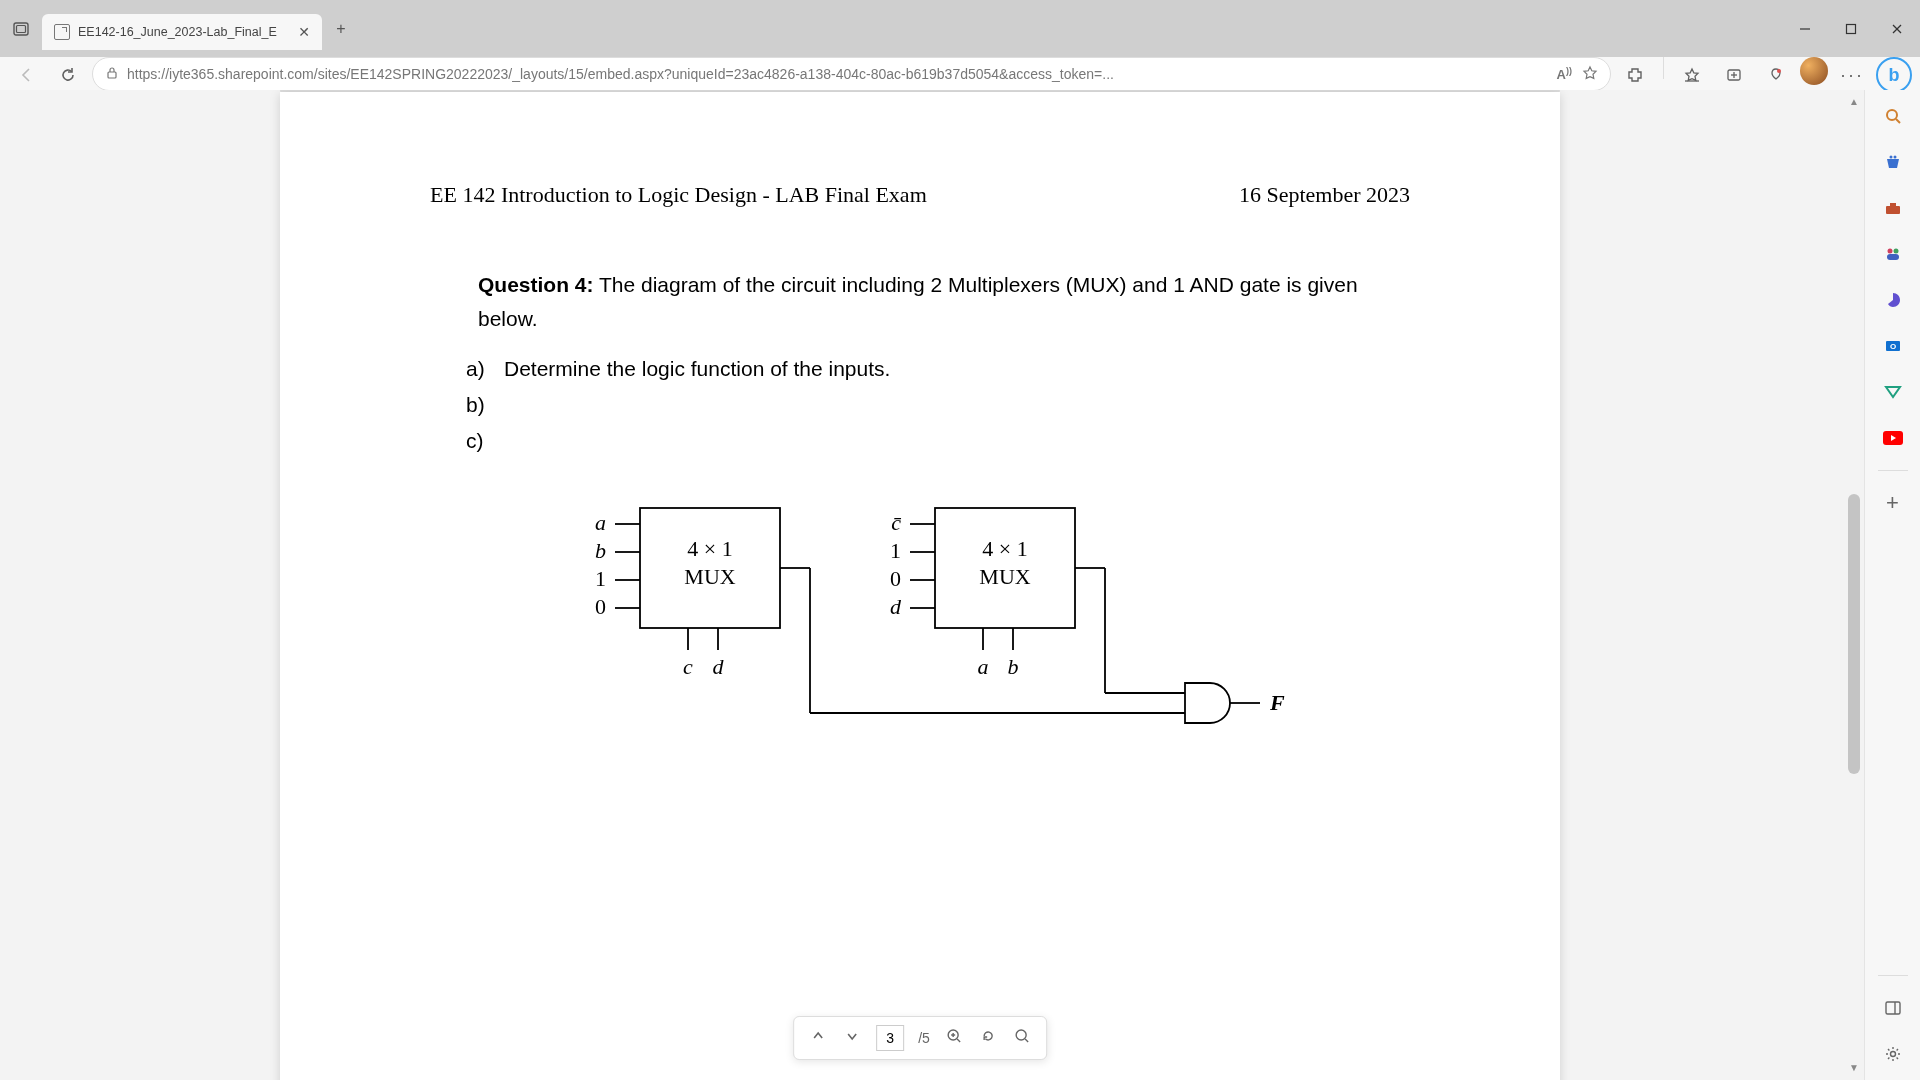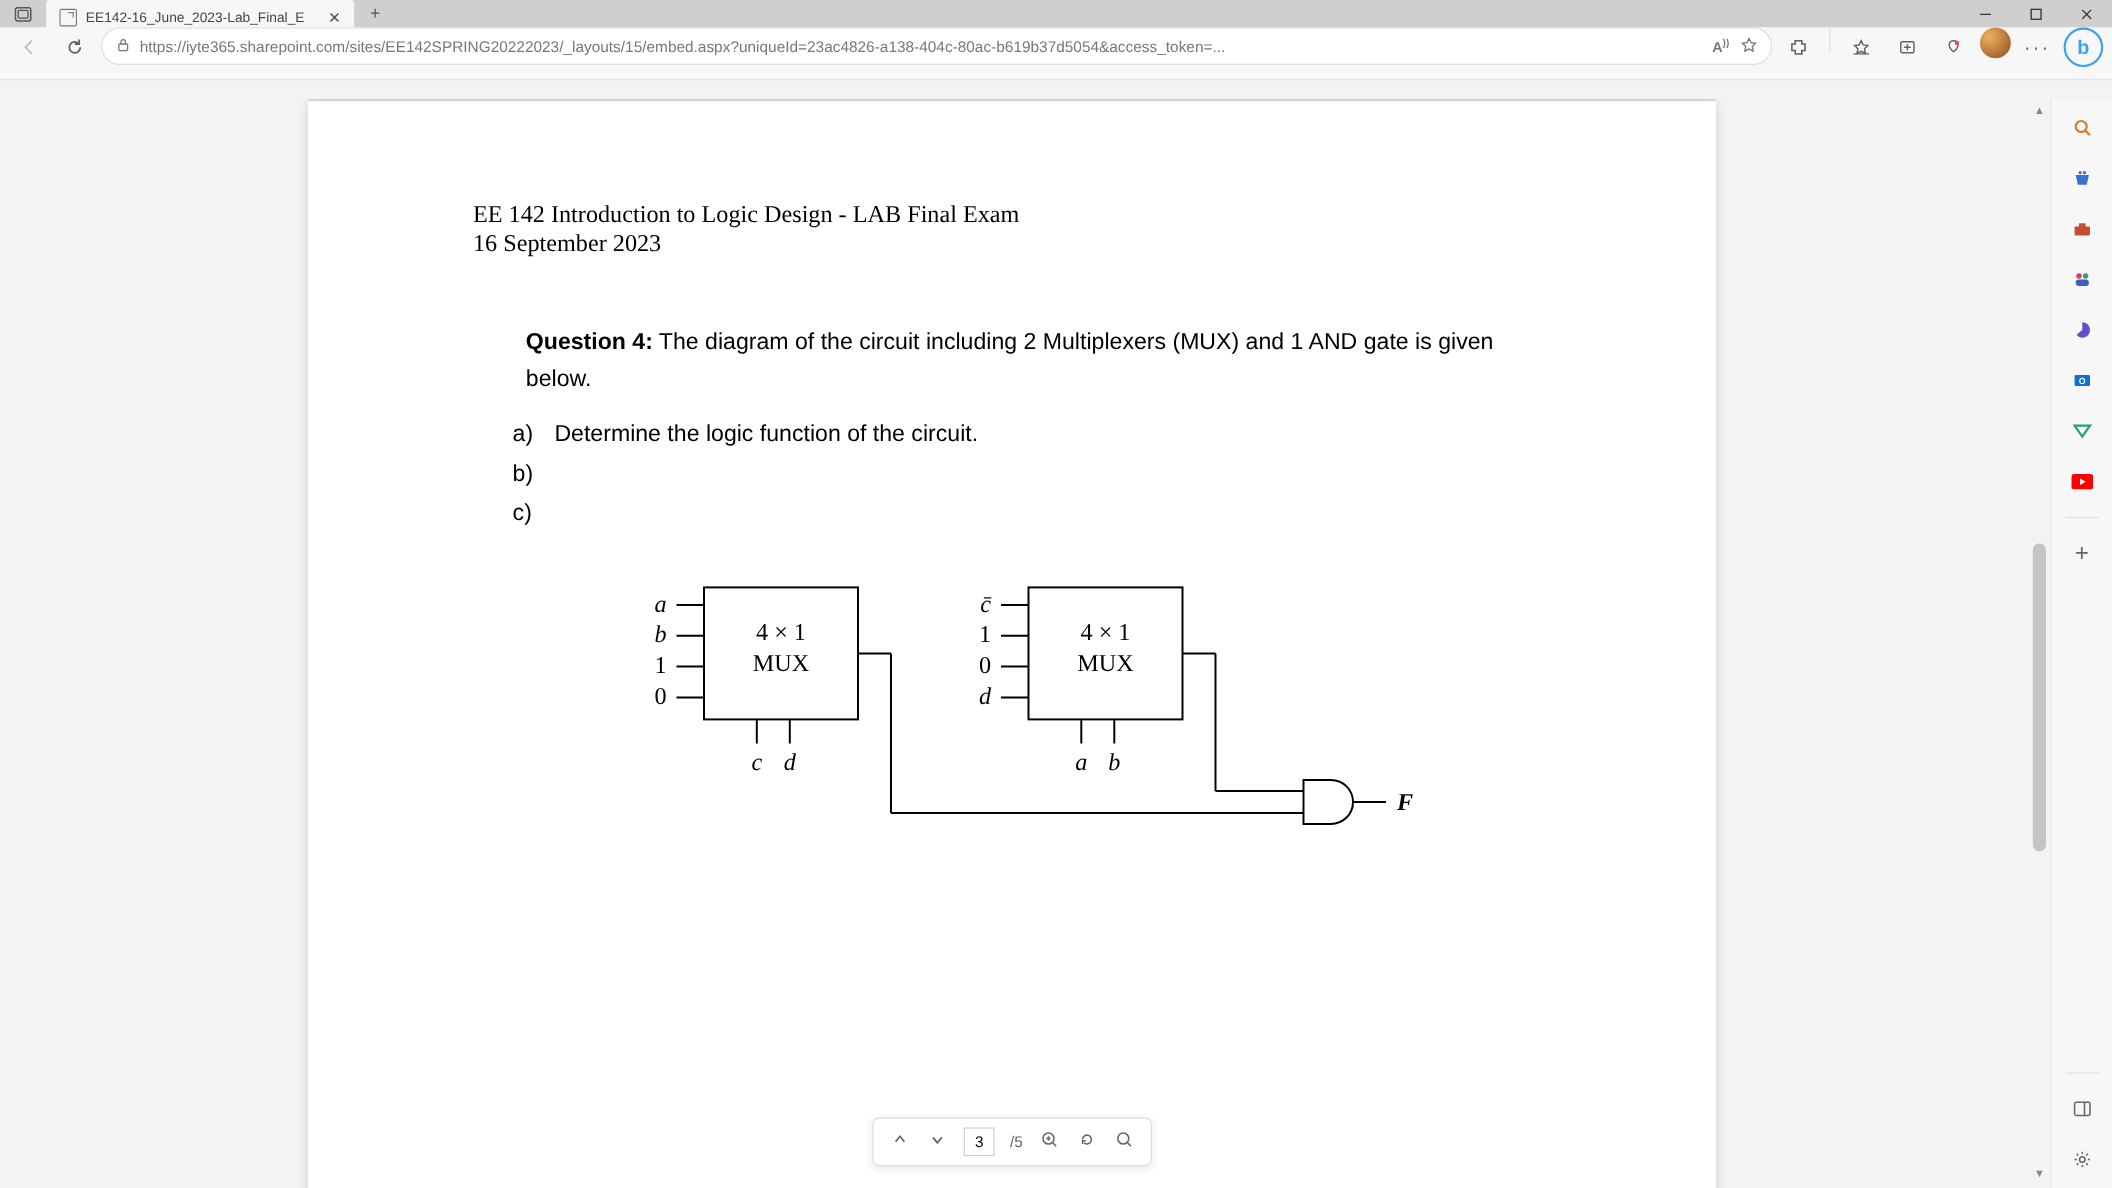--- a/index.html
+++ b/index.html
@@ -1,19 +1,19 @@
 <!DOCTYPE html>
 <html><head>
 <meta charset="utf-8">
 <style>
   * { box-sizing: border-box; margin: 0; padding: 0; }
   html, body { width: 1920px; height: 1080px; font-family: "Segoe UI", Arial, sans-serif; background: #f3f3f3; overflow: hidden; }
   
   
-  .titlebar { height: 25px; background: #cfcfcf; display: flex; align-items: center; }
+  .titlebar { height: 57px; background: #cfcfcf; display: flex; align-items: center; }
   .tab-btn { width: 42px; height: 42px; display: flex; align-items: center; justify-content: center; color: #555; }
   .tab { height: 36px; background: #f7f7f7; border-radius: 6px 6px 0 0; margin-top: 6px; display: flex; align-items: center; padding: 0 12px; min-width: 280px; gap: 8px; }
   .tab .favicon { width: 16px; height: 16px; border: 1px solid #777; border-radius: 2px; position: relative; }
   .tab .favicon::after { content: ""; position: absolute; top: 2px; right: 2px; width: 4px; height: 4px; border-top: 1px solid #777; border-right: 1px solid #777; }
   .tab .title { font-size: 12.5px; color: #444; flex: 1; white-space: nowrap; overflow: hidden; text-overflow: ellipsis; }
   .tab .close { color: #555; font-size: 14px; cursor: pointer; }
   .newtab { width: 30px; height: 30px; display: flex; align-items: center; justify-content: center; color: #555; margin-left: 4px; font-size: 16px; }
   .titlebar .spacer { flex: 1; }
   .winbtn { width: 46px; height: 42px; display: flex; align-items: center; justify-content: center; color: #333; }
   .winbtn svg { width: 12px; height: 12px; }
@@ -29,21 +29,21 @@
   .avatar { width: 28px; height: 28px; border-radius: 50%; background: radial-gradient(circle at 30% 30%, #f0b060, #8a4b20); }
   .bing { width: 36px; height: 36px; border-radius: 50%; border: 2px solid #3aa0f0; display: flex; align-items: center; justify-content: center; color: #3aa0f0; font-weight: bold; font-size: 18px; }
   .divider-v { width: 1px; height: 22px; background: #ddd; margin: 0 4px; }
   
   
   .content-wrap { position: absolute; top: 90px; bottom: 0; left: 0; right: 0; background: #f3f3f3; }
   .doc-viewport { position: absolute; left: 270px; top: 0; width: 1300px; bottom: 0; overflow: hidden; }
   .doc-shadow { position: absolute; left: 10px; right: 10px; top: -6px; height: 10px; background: #ddd; border-radius: 4px; }
   .doc-page { position: absolute; left: 10px; right: 10px; top: 2px; bottom: -20px; background: #fff; box-shadow: 0 2px 10px rgba(0,0,0,0.15); padding: 90px 150px 40px 150px; }
   
-  .doc-header { display: flex; justify-content: space-between; font-family: "Times New Roman", serif; font-size: 22px; margin-bottom: 60px; flex-direction: column; }
+  .doc-header { display: flex; justify-content: space-between; font-family: "Times New Roman", serif; font-size: 22px; margin-bottom: 60px; }
   .q-text { font-family: "Segoe UI", Arial, sans-serif; font-size: 21px; line-height: 1.6; margin-left: 48px; }
   .q-text strong { font-weight: 600; }
   .q-list { font-family: "Segoe UI", Arial, sans-serif; font-size: 21px; line-height: 1.7; margin-left: 36px; margin-top: 16px; }
   .q-list .item { display: flex; gap: 14px; }
   .q-list .item .lbl { min-width: 24px; }
   .italic-var { font-style: italic; font-family: "Times New Roman", serif; }
   
   .circuit { margin-top: 40px; margin-left: 140px; }
   
   
@@ -167,21 +167,21 @@
       <div class="doc-header">
         <span>EE 142 Introduction to Logic Design - LAB Final Exam</span>
         <span>16 September 2023</span>
       </div>
       <div class="q-text">
         <strong>Question 4:</strong><span> The diagram of the circuit including 2 Multiplexers (MUX) and 1 AND gate is given below.</span>
       </div>
       <div class="q-list">
         <div class="item">
             <span class="lbl">a)</span>
-            <span>Determine the logic function of the circuit.</span>
+            <span>Determine the logic function of the inputs.</span>
           </div>
         <div class="item">
             <span class="lbl">b)</span>
           </div>
         <div class="item">
             <span class="lbl">c)</span>
           </div>
       </div>
 
       <div class="circuit">

